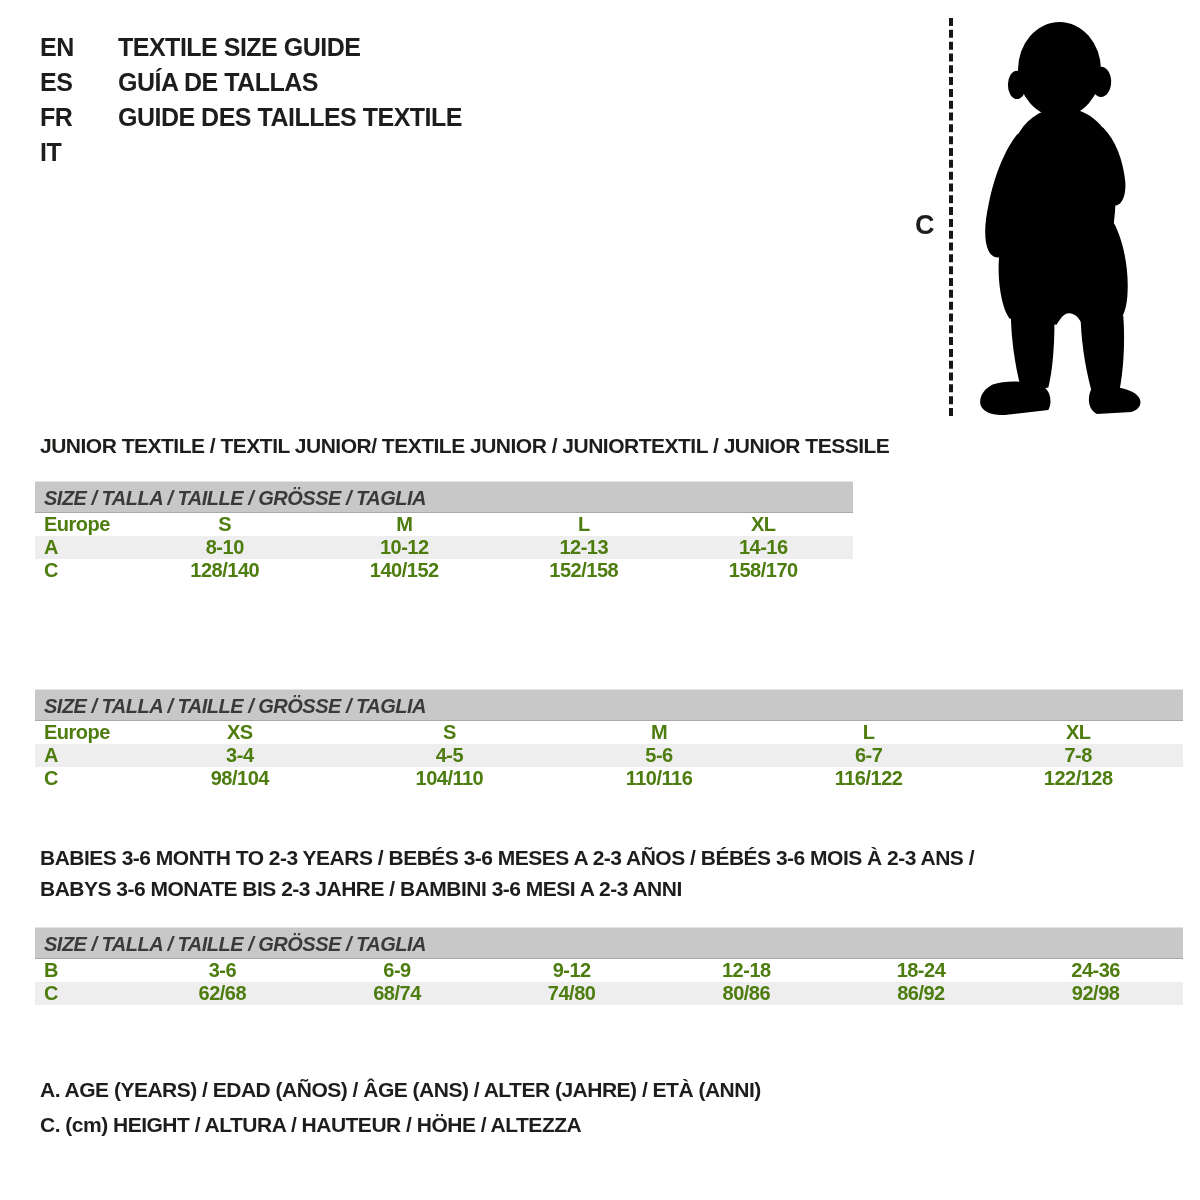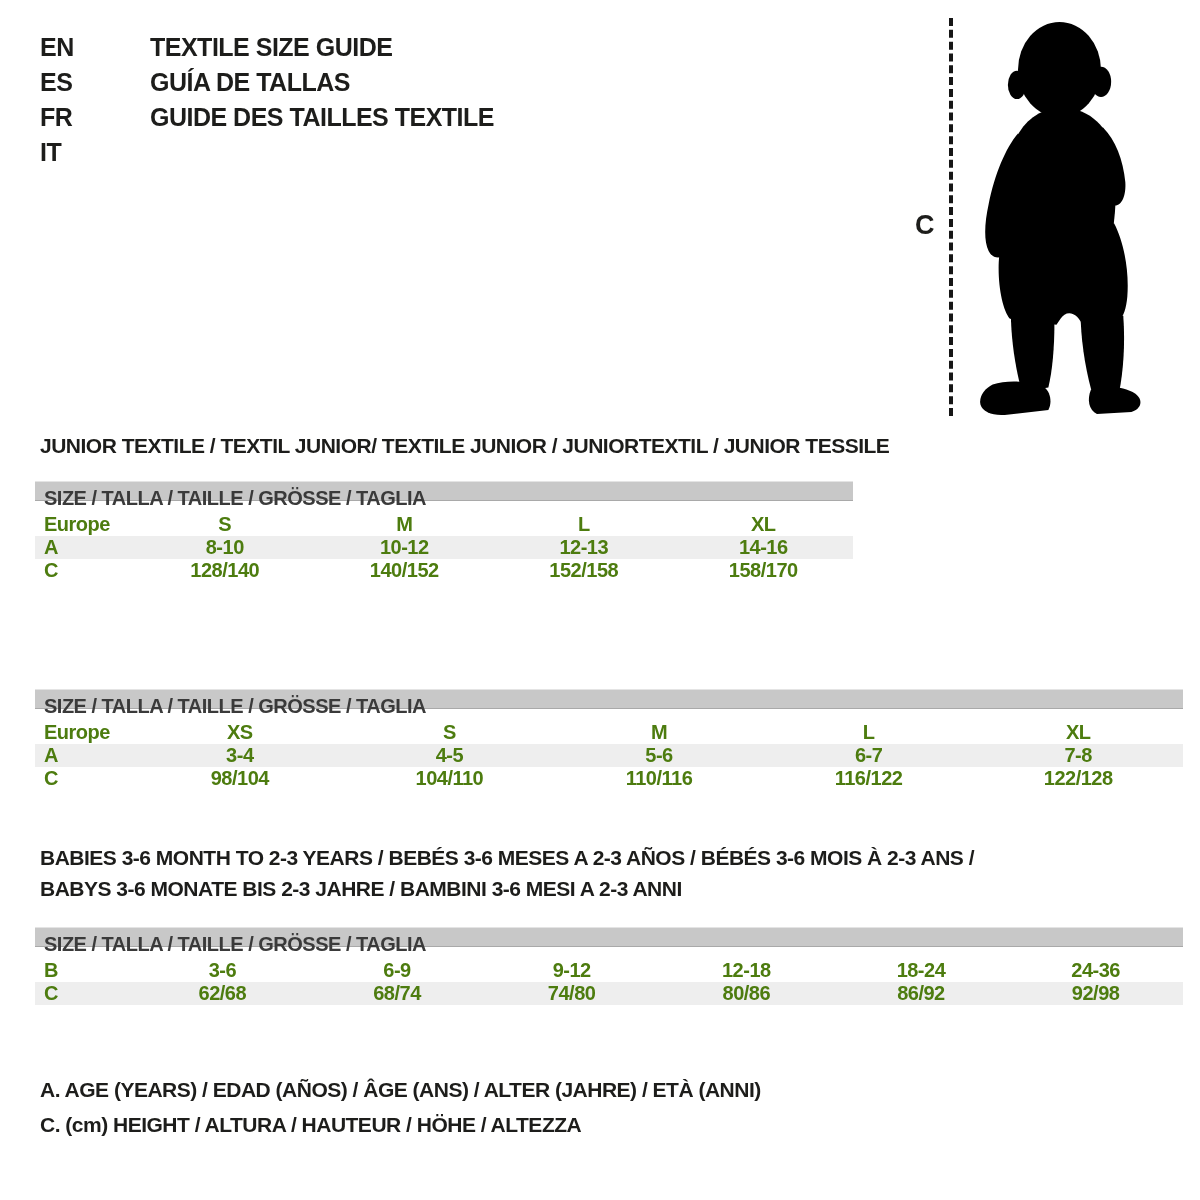--- a/index.html
+++ b/index.html
@@ -4,35 +4,35 @@
 <style>
   html,body { margin:0; padding:0; background:#fff; }
   .canvas {
     position:relative; width:1200px; height:1200px;
     background:#ffffff; overflow:hidden;
     font-family:"Liberation Sans","DejaVu Sans",sans-serif;
     color:#1d1d1b;
   }
   
   .lang-block { position:absolute; left:40px; top:30px; }
-  .lang-row { display:flex; font-size:25px; font-weight:bold; line-height:35px; letter-spacing:-0.5px;gap:32px; }
+  .lang-row { display:flex; font-size:25px; font-weight:bold; line-height:35px; letter-spacing:-0.5px; }
   .lang-code { width:78px; flex:0 0 78px; }
   
   .figure { position:absolute; left:905px; top:14px; width:260px; height:410px; }
   .dash-line { position:absolute; left:44px; top:4px; height:398px; width:0; border-left:4px dashed #161616; }
   .c-label { position:absolute; left:10px; top:196px; font-size:27px; font-weight:bold; }
   .figure svg { position:absolute; left:62px; top:0; }
   
   .sec-title { position:absolute; font-size:21px; font-weight:bold; letter-spacing:-0.5px; white-space:nowrap; }
   
   .size-bar {
-    position:absolute; height:20px; line-height:32px;
+    position:absolute; height:32px; line-height:32px;
     background:#c8c8c8; border-top:1px solid #e4e4e4; border-bottom:1px solid #a9a9a9;
     font-size:20px; font-weight:bold; color:#3a3a3a;
-    padding-left:9px; box-sizing:border-box; letter-spacing:-0.5px;
+    padding-left:9px; box-sizing:border-box; letter-spacing:-0.5px;font-style:italic;
   }
   
   table.size-table { position:absolute; border-collapse:collapse; table-layout:fixed; }
   table.size-table td {
     height:20px; font-size:20px; font-weight:bold; text-align:center;
     padding:0; letter-spacing:-0.5px; color:#4d7c0f;
   }
   table.size-table td.row-label { text-align:left; padding-left:9px; }
   table.size-table tr.shaded { background:#eeeeee; }
   

